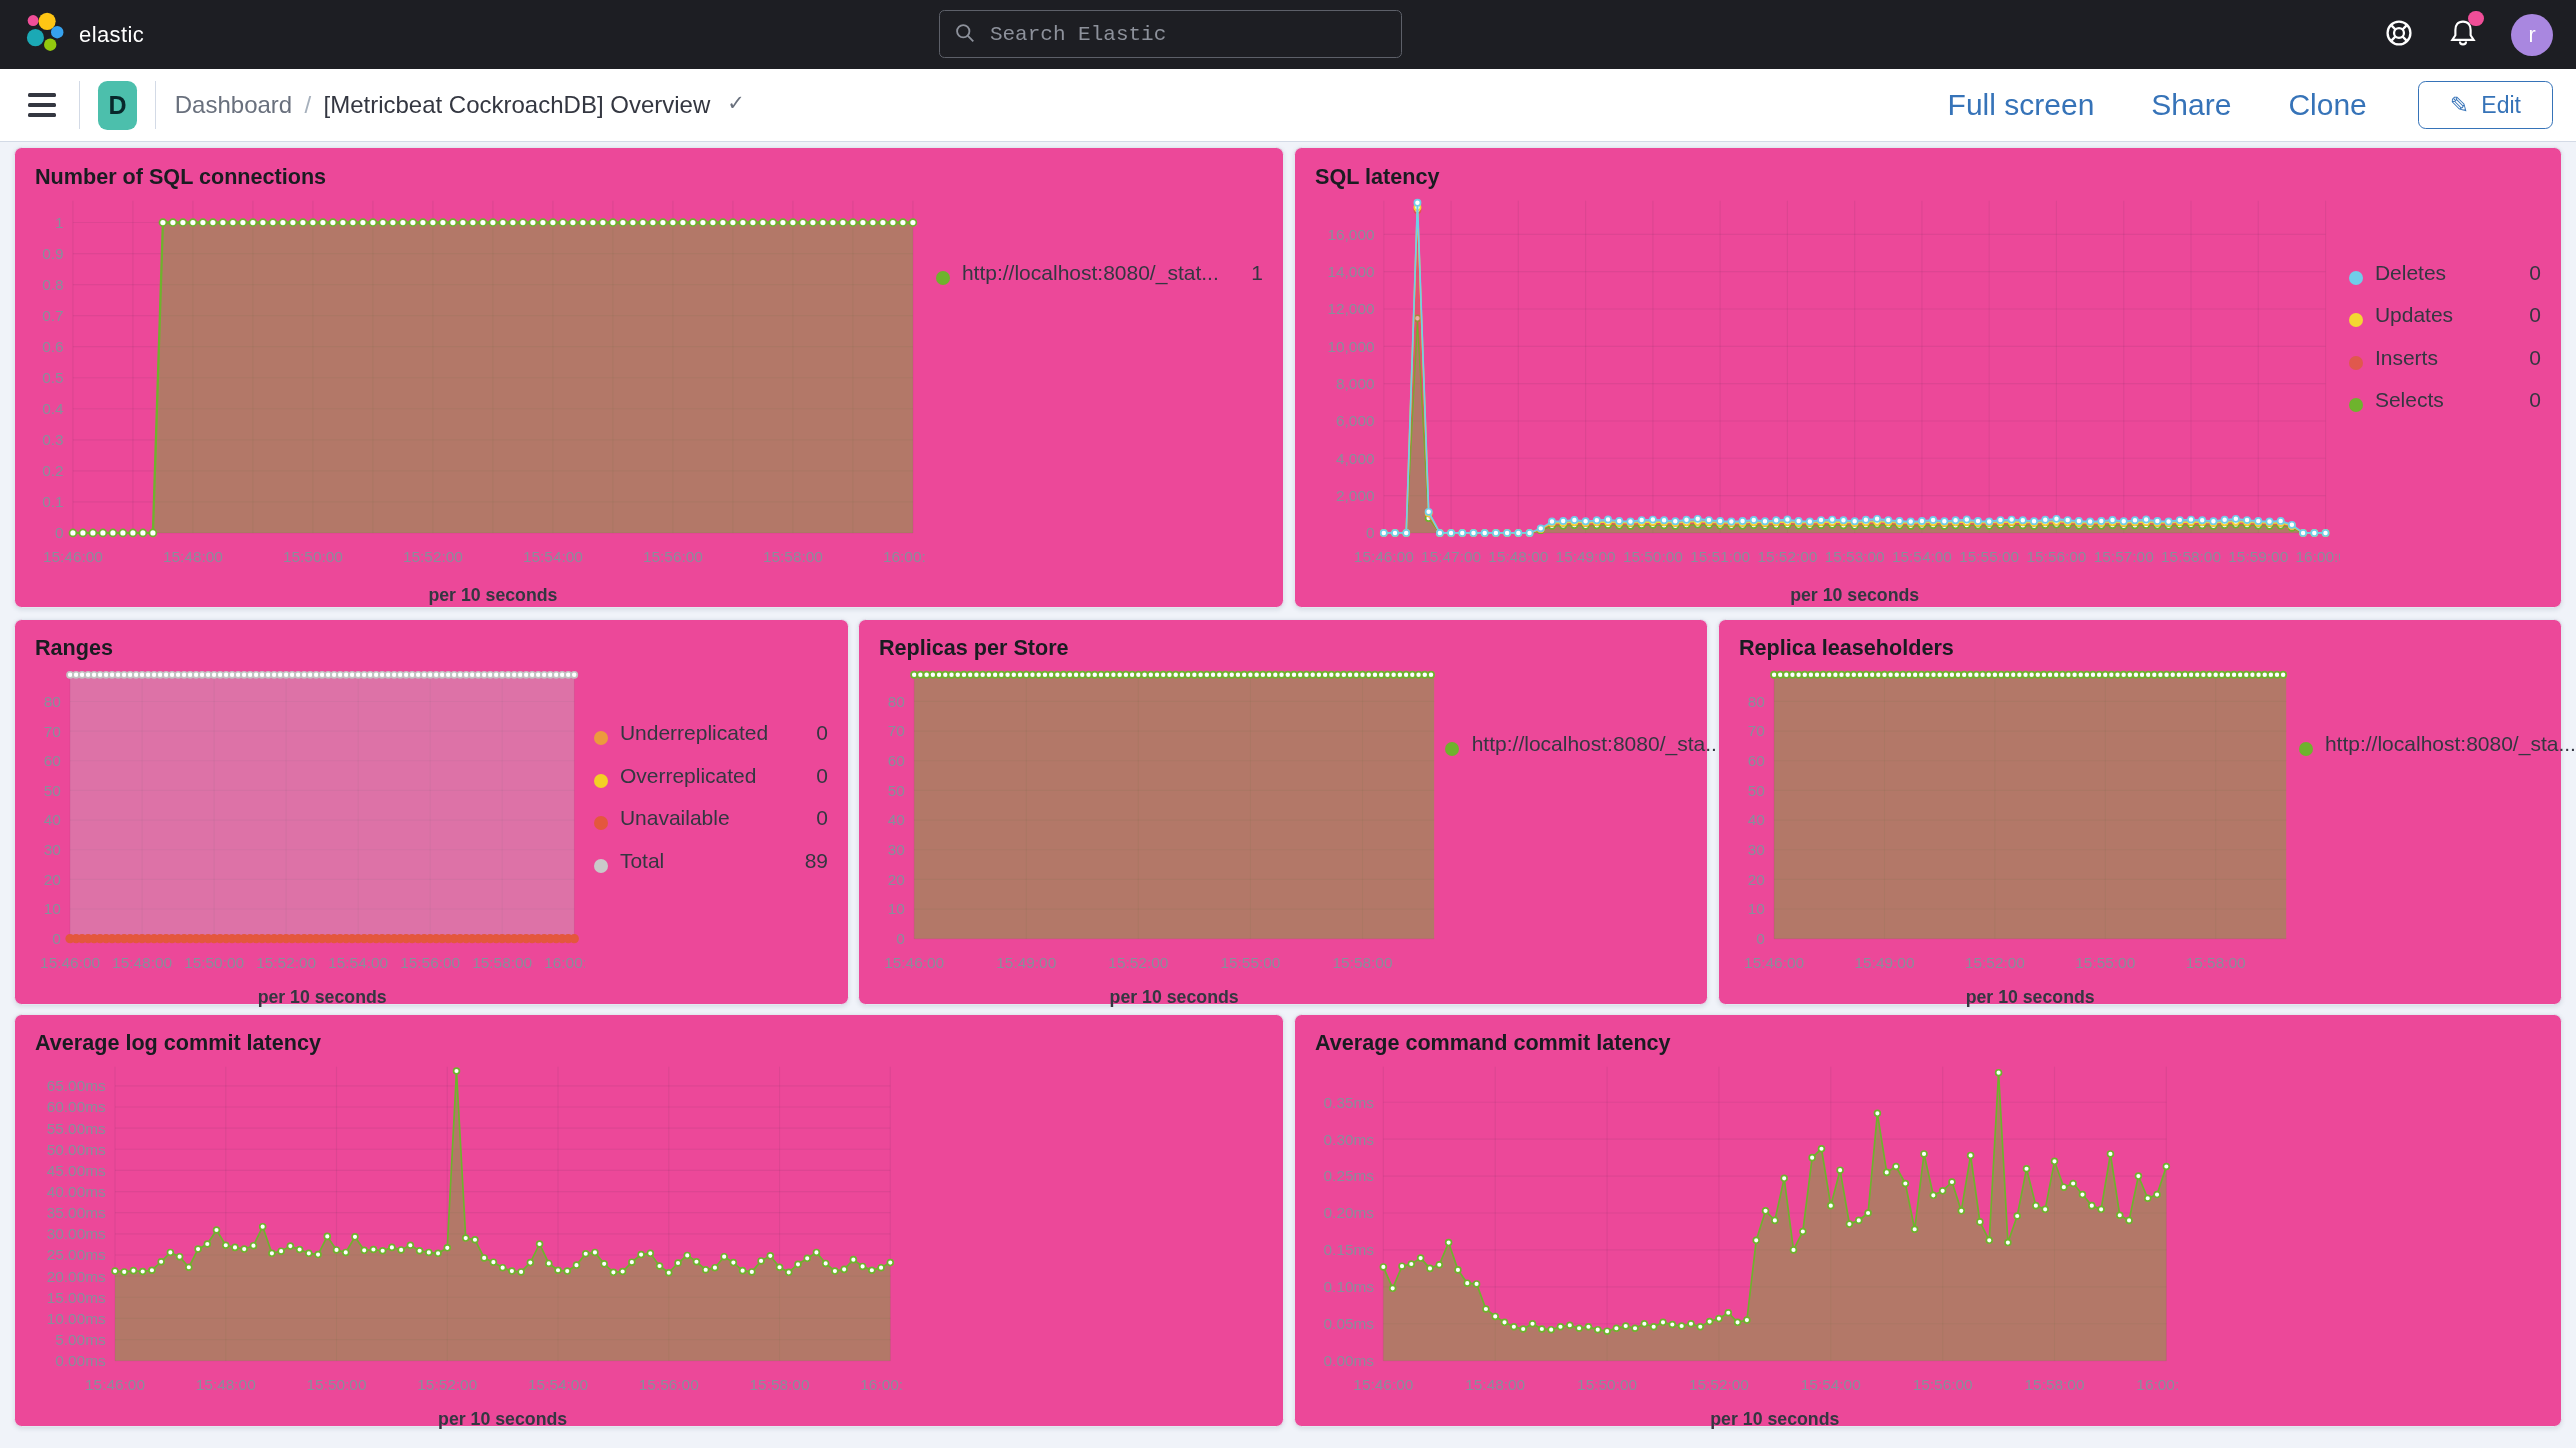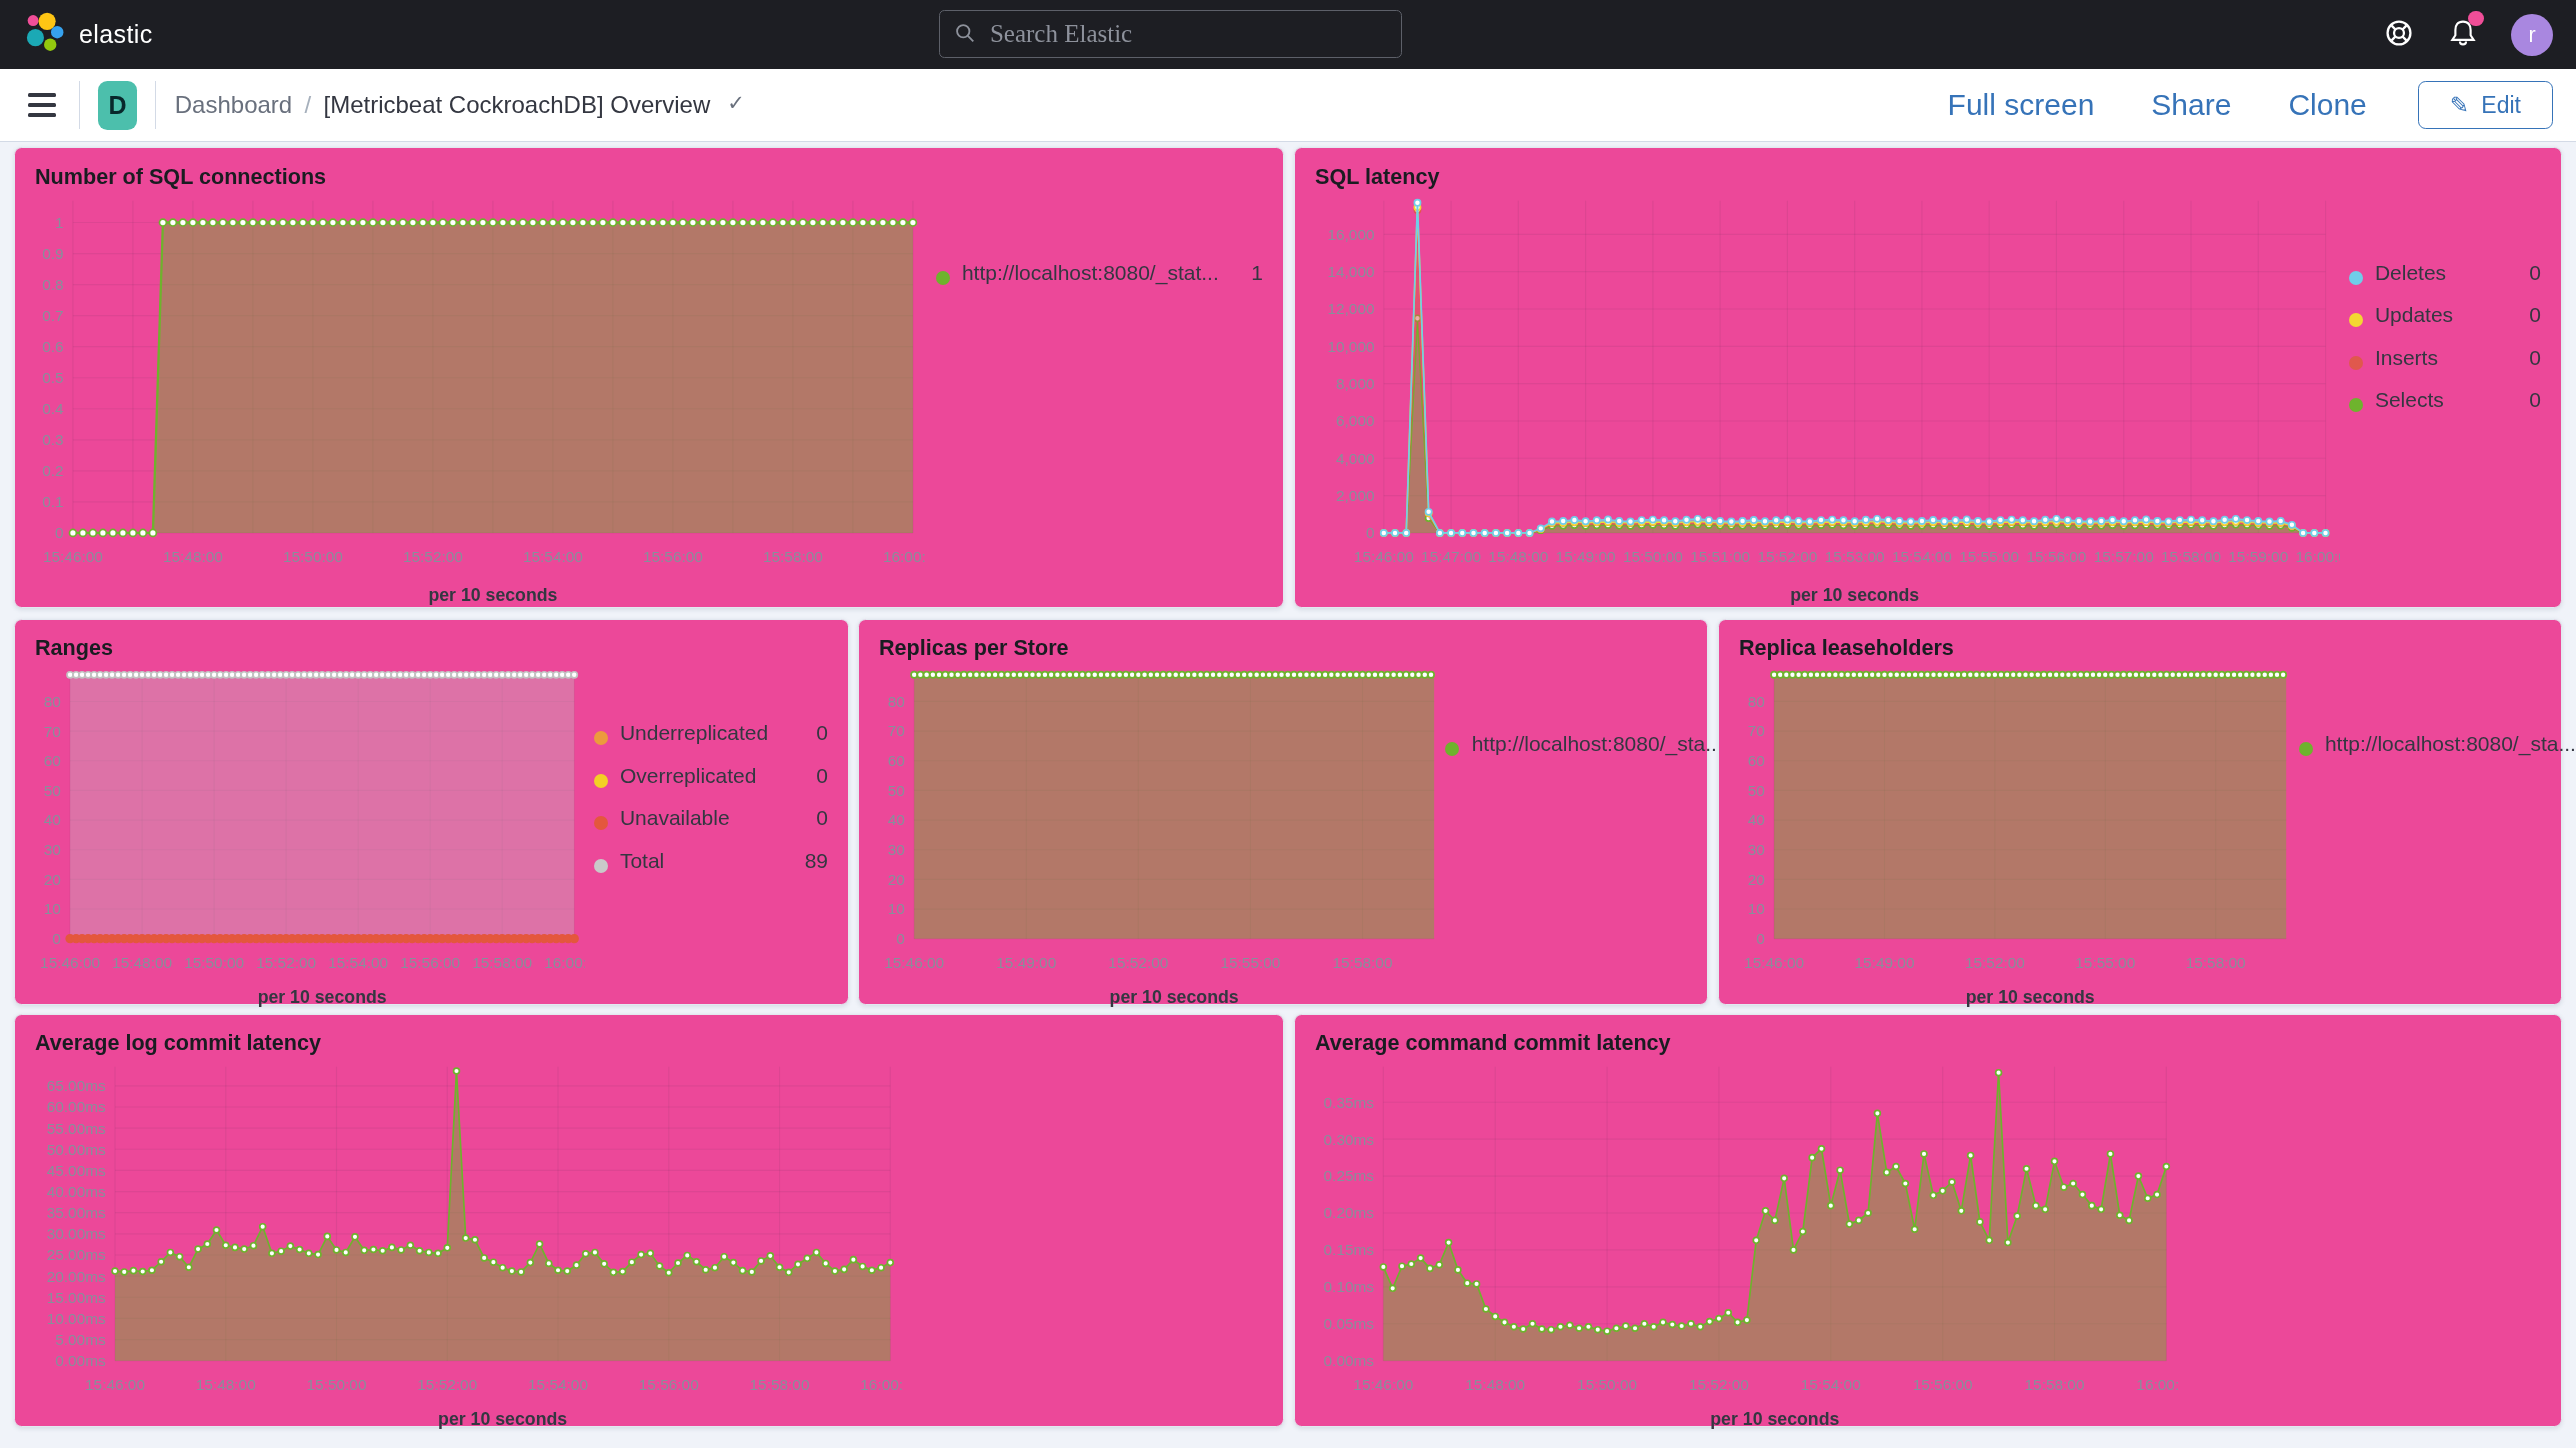--- a/index.html
+++ b/index.html
@@ -1,22 +1,22 @@
 <!DOCTYPE html>
 <html style="font-size:12.3px"><head>
 <meta charset="utf-8">
 <style>
   html,body{margin:0;padding:0}
   body{width:2576px;height:1448px;background:#F0F3F9;font-family:"Liberation Sans",sans-serif;overflow:hidden;position:relative}
   
   .topbar{height:69px;background:#1D1E23;display:flex;align-items:center;padding:0 23px;box-sizing:border-box;position:relative}
   .brand{display:flex;align-items:center;gap:14px}
-  .brand-name{color:#fff;font-size:25px;font-weight:500;letter-spacing:0.4px}
+  .brand-name{color:#fff;font-size:22px;font-weight:500;letter-spacing:0.4px}
   .searchbox{position:absolute;left:939px;top:10px;width:463px;height:48px;border:0.8px solid #5D6069;border-radius:5.4px;display:flex;align-items:center;gap:12.3px;padding:0 14px;box-sizing:border-box;background:#1D1E23}
-  .searchbox input{background:transparent;border:none;outline:none;color:#fde047;font-size:25px;width:100%;font-family:Liberation Serif, serif}
+  .searchbox input{background:transparent;border:none;outline:none;color:#fde047;font-size:21px;width:100%;font-family:Liberation Mono, monospace}
   .searchbox input::placeholder{color:#8D919B}
   .top-icons{margin-left:auto;display:flex;align-items:center;gap:32px}
   .icon-btn{position:relative;background:none;border:none;padding:0;cursor:pointer;display:flex}
   .notif-dot{position:absolute;top:-6.2px;right:-4.6px;width:15.4px;height:15.4px;border-radius:50%;background:#F04E98}
   .avatar{width:42px;height:42px;border-radius:50%;background:#A987E0;color:#fff;font-size:21.6px;display:flex;align-items:center;justify-content:center;border:none;cursor:pointer}
   
   .toolbar{height:73px;background:#fff;border-bottom:0.8px solid #D3DAE6;display:flex;align-items:center;padding:0 23px;box-sizing:border-box;gap:18.5px}
   .menu-btn{background:none;border:none;display:flex;flex-direction:column;gap:6.2px;cursor:pointer;padding:4.6px}
   .menu-btn span{display:block;width:28px;height:3.9px;background:#343741;border-radius:1.5px}
   .vdiv{width:0.8px;height:48px;background:#D3DAE6}

